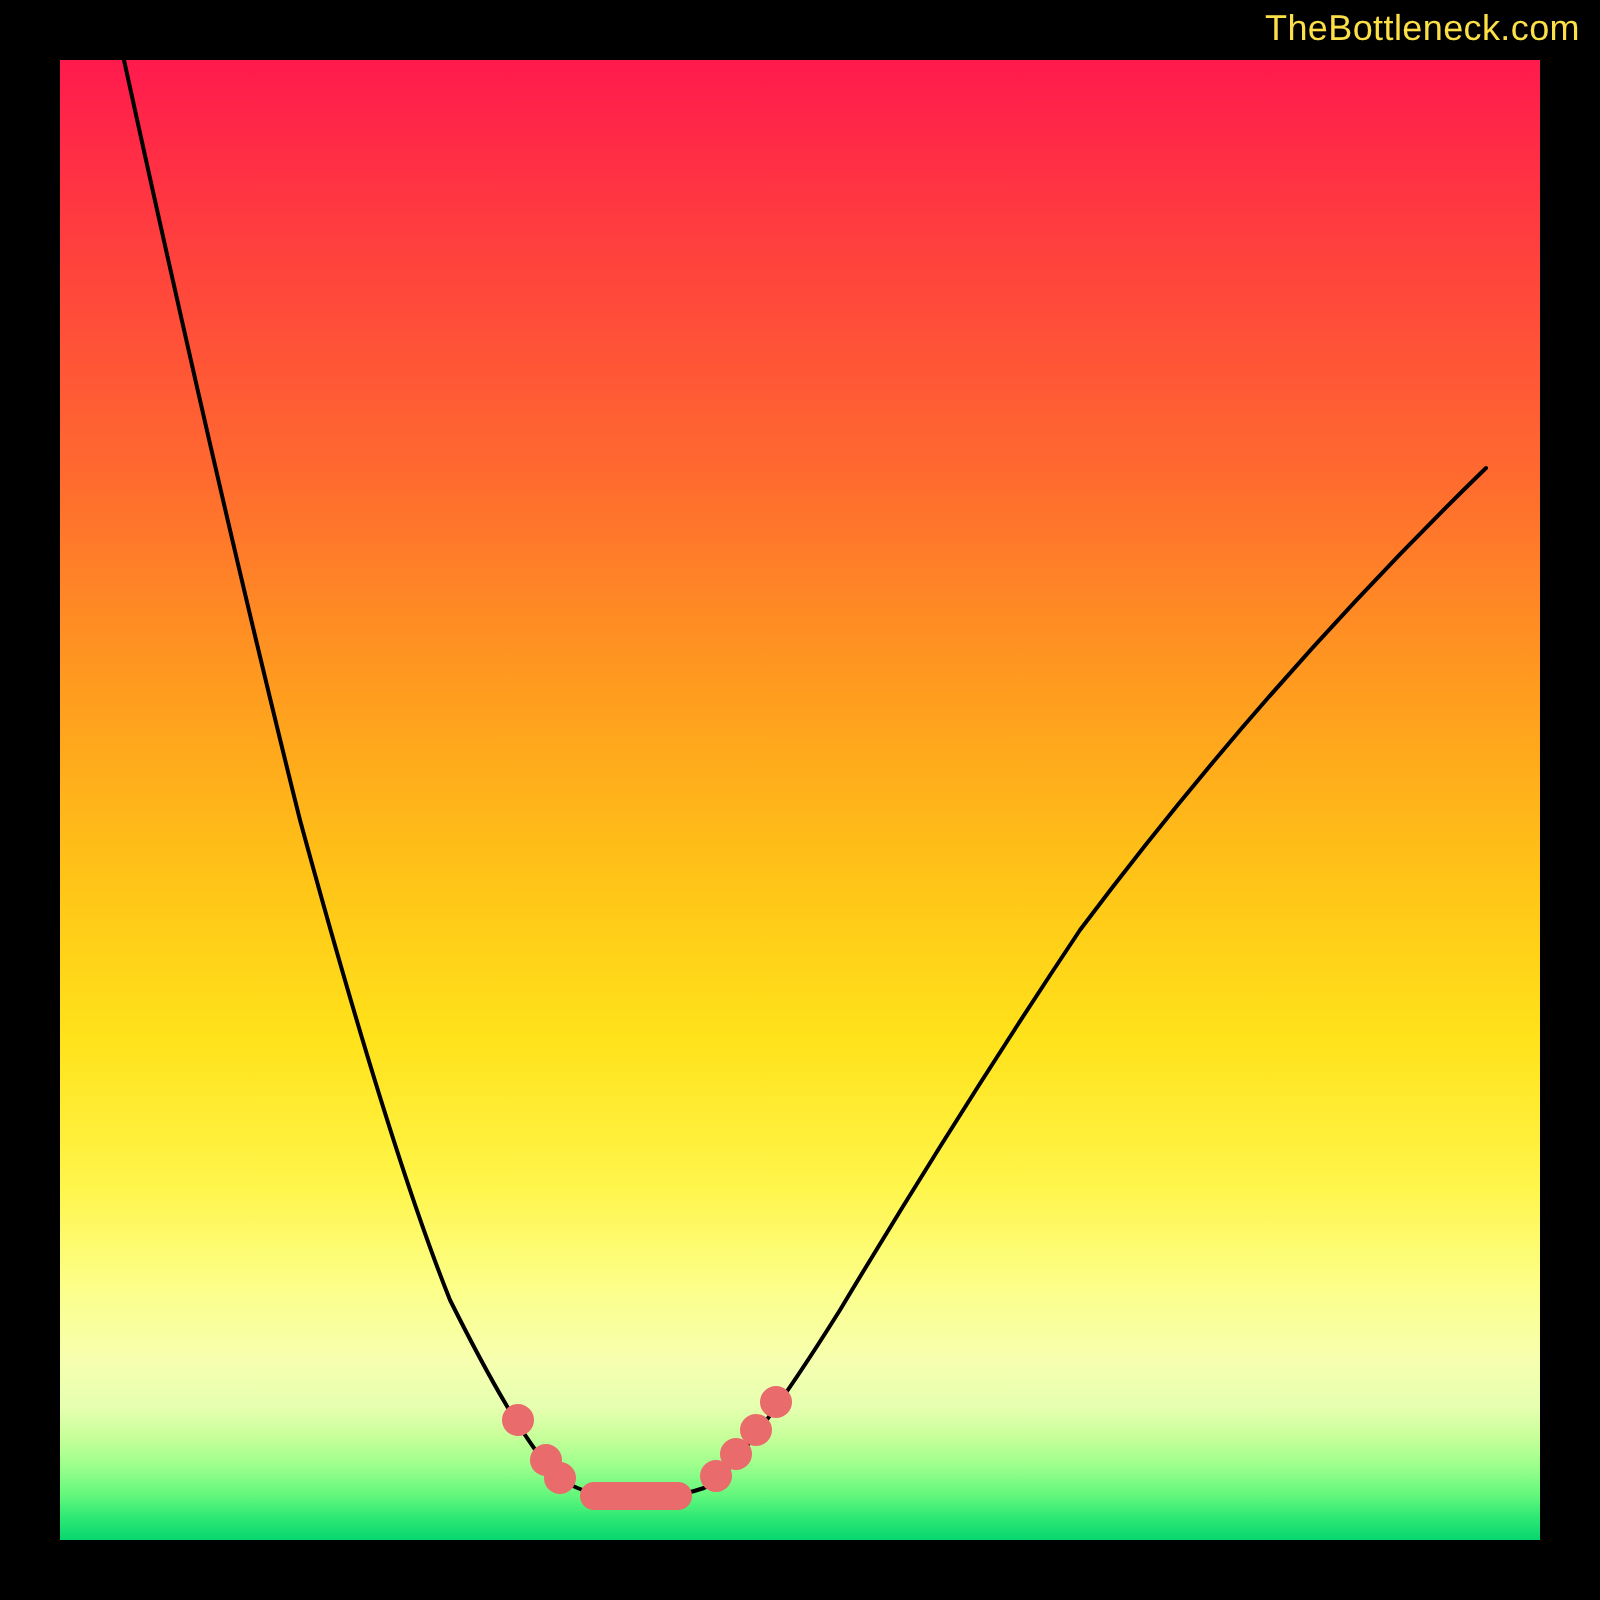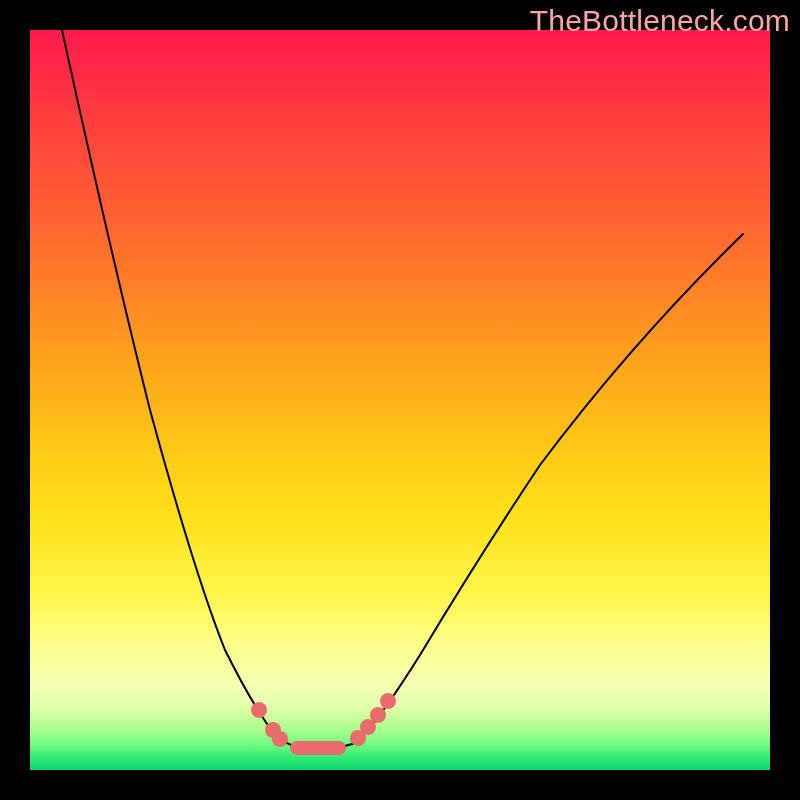--- a/index.html
+++ b/index.html
@@ -42,22 +42,22 @@
       #62f77c 97%,
       #2de874 98.5%,
       #07d66e 100%
     );
   }
   .watermark {
     position: absolute;
     top: 4px;
     right: 10px;
     font-family: Arial, Helvetica, sans-serif;
-    font-size: 30px;
-    color: #fca5a5;
+    font-size: 18px;
+    color: #fde047;
     letter-spacing: 0.2px;
   }
   svg.curve {
     position: absolute;
     left: 0;
     top: 0;
     width: 740px;
     height: 740px;
   }
   .curve path {

